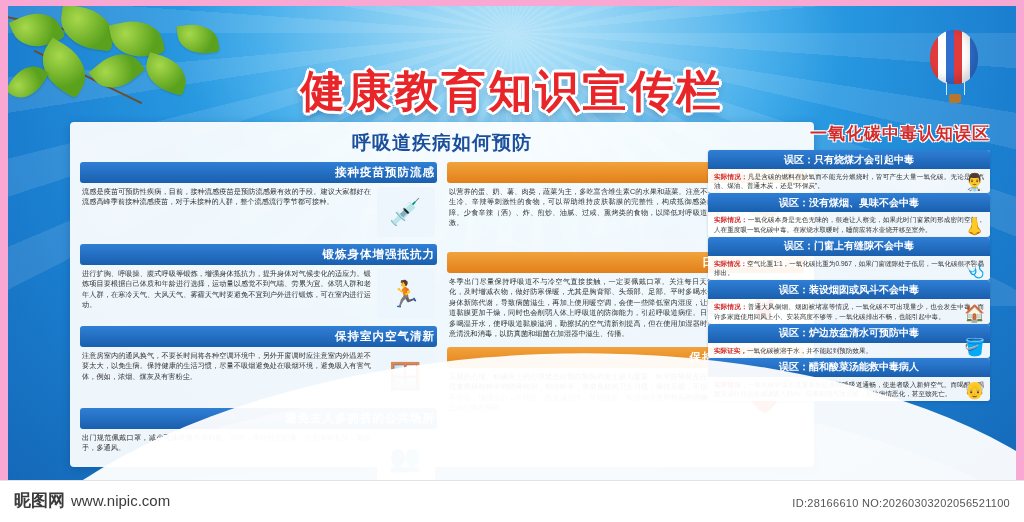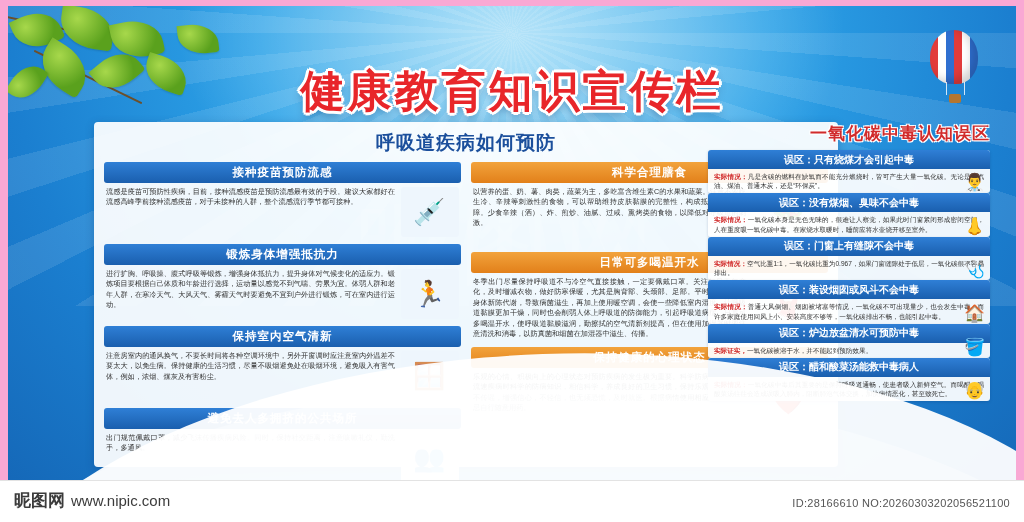--- a/index.html
+++ b/index.html
@@ -96,40 +96,39 @@
   }
 
   
   .left-panel {
     position:absolute; left:62px; top:116px;
     width:744px; height:345px;
     background: rgba(255,255,255,0.93);
     border-radius:4px;
     box-shadow:0 2px 8px rgba(0,40,90,0.25);
     padding:6px 10px 8px 10px;
-    margin-left:24px;
   }
   .left-title {
     text-align:center;
     font-family:"Liberation Serif", serif;
     font-weight:bold;
     font-size:19px;
     color:#1b4f9c;
     letter-spacing:1px;
     margin: 2px 0 6px 0;
   }
   .cols { display:flex; gap:10px; }
   .col { flex:1; }
 
   .sec { margin-bottom:7px; }
   .sec-head {
     background: linear-gradient(#2f7fd6,#1a5fae);
     color:#fff; font-weight:bold; font-size:11.5px;
-    text-align:center; border-radius:3px;
-    padding:3px 8px; letter-spacing:1px;
+    text-align:right; border-radius:3px;
+    padding:3px 2px; letter-spacing:1px;
     font-family:"Liberation Serif", serif;
   }
   .sec-head.orange { background: linear-gradient(#f2a33c,#e2801a); }
   .sec-body {
     display:flex; gap:6px; align-items:flex-start;
     padding:4px 2px 0 2px;
   }
   .sec-text {
     flex:1;
     font-size:7.2px; line-height:1.45; color:#333;

